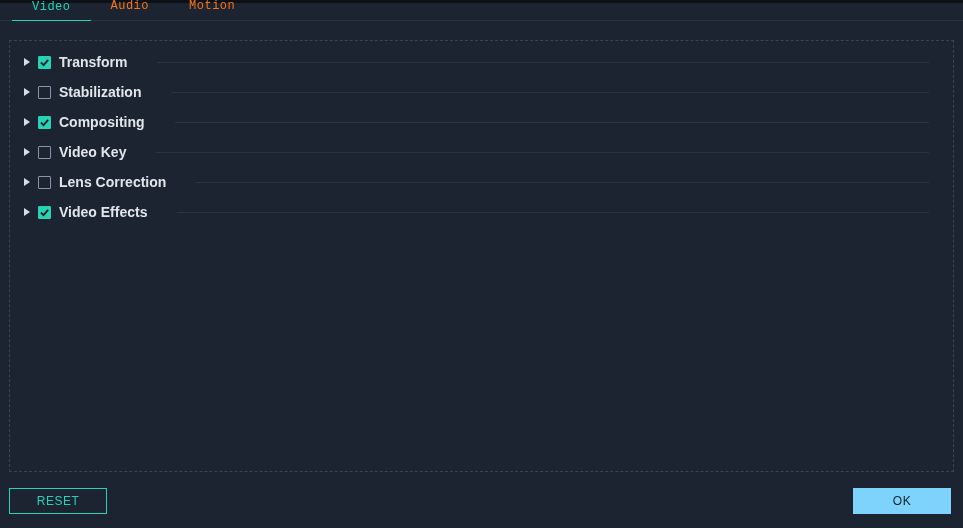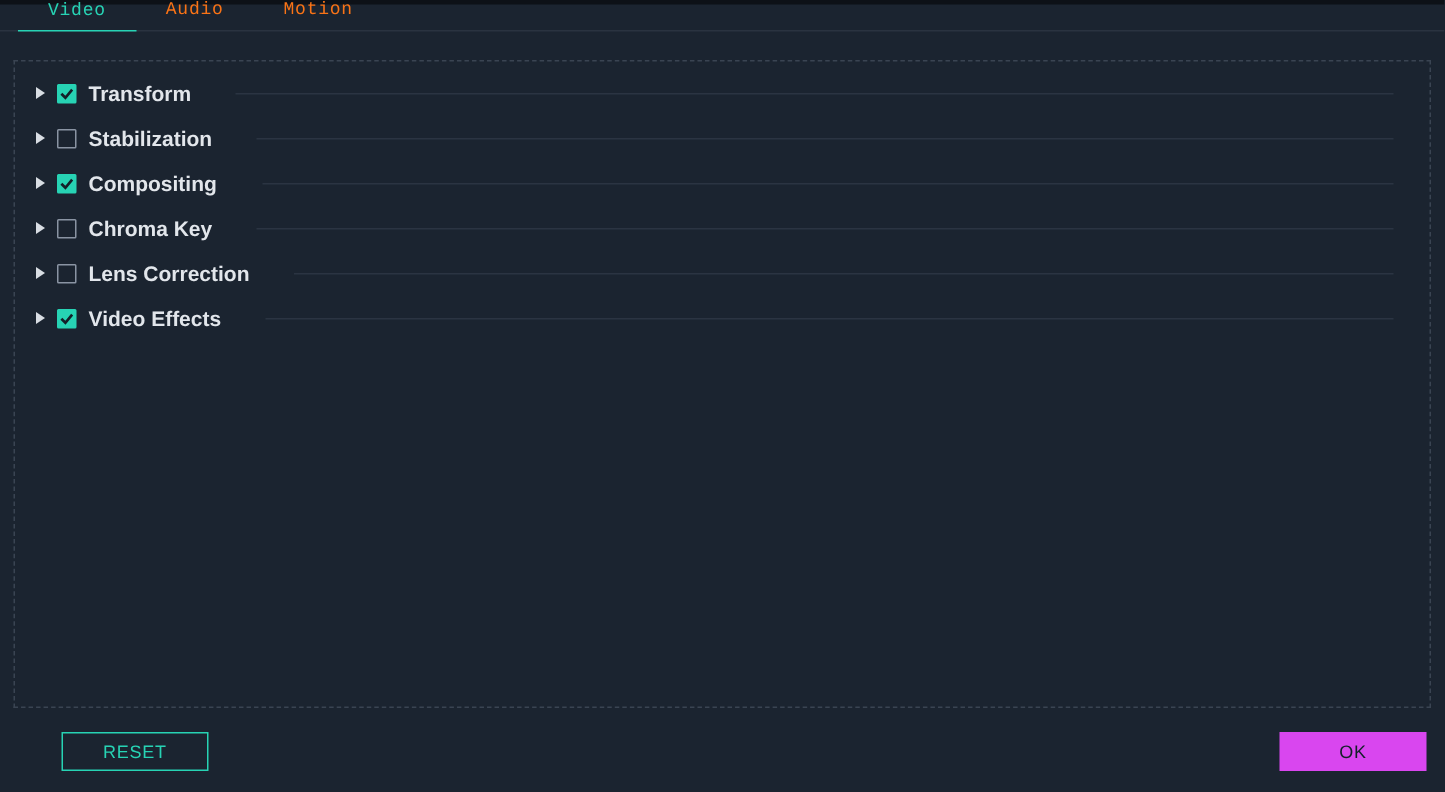--- a/index.html
+++ b/index.html
@@ -116,24 +116,23 @@
     justify-content: center;
     font-size: 12px;
     letter-spacing: 0.5px;
     cursor: pointer;
     user-select: none;
   }
   .btn.reset {
     border: 1px solid #27d3b4;
     color: #27d3b4;
     background: transparent;
-    margin-left: 32px;
   }
   .btn.ok {
-    background: #d946ef;
+    background: #7dd3fc;
     color: #122028;
     border: none;
   }
 </style>
 </head>
 <body>
 
 <div class="topbar"></div>
 
 <div class="tabs">
@@ -186,21 +185,21 @@
       <span class="filler"></span>
     </div>
 
     <div class="row">
       <span class="expand">
         <svg viewBox="0 0 8 8">
             <path d="M1 0 L7 4 L1 8 Z" fill="#d8dde3"></path>
           </svg>
       </span>
       <span class="cb unchecked"></span>
-      <span class="label">Chroma Key</span>
+      <span class="label">Video Key</span>
       <span class="filler"></span>
     </div>
 
     <div class="row">
       <span class="expand">
         <svg viewBox="0 0 8 8">
             <path d="M1 0 L7 4 L1 8 Z" fill="#d8dde3"></path>
           </svg>
       </span>
       <span class="cb unchecked"></span>

